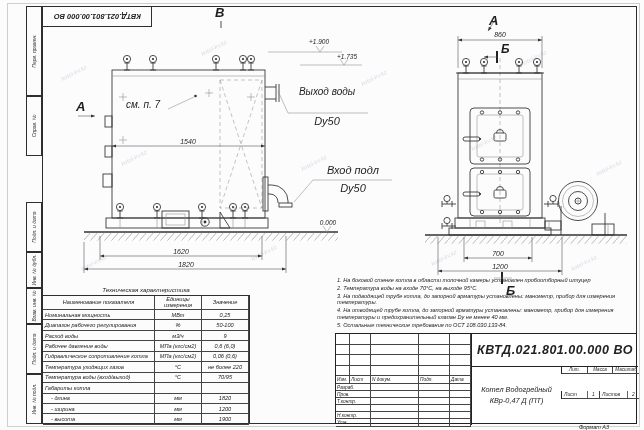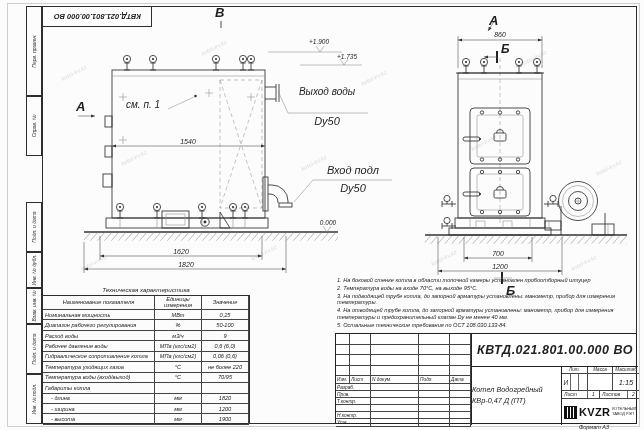--- a/index.html
+++ b/index.html
@@ -44,21 +44,21 @@
         grid-template-columns:14px 21px 48px 31px 21px;
         grid-template-rows:10.5px 10.5px 10.5px 10.5px 8px repeat(6,7.1px);
         font-size:4.8px;font-style:italic}
   .tb-left div{border-right:.6px solid #444;border-bottom:.6px solid #444;display:flex;
         align-items:center;padding-left:1px;overflow:hidden}
   .sp2{grid-column:span 2}
   .tb-desig{position:absolute;left:135px;top:0;width:167px;height:33px;border-left:1px solid #222;
         border-bottom:1px solid #222;display:flex;align-items:center;justify-content:center;
         font-size:12.5px;font-weight:bold;font-style:italic;letter-spacing:.5px}
   .tb-name{position:absolute;left:135px;top:33px;width:90px;height:58px;border-left:1px solid #222;
-        display:flex;flex-direction:column;align-items:flex-start;justify-content:center;
+        display:flex;flex-direction:column;align-items:center;justify-content:center;
         font-size:7.3px;font-style:italic;line-height:1.5;text-align:center}
   .tb-lith{position:absolute;left:225px;top:33px;width:77px;height:7px;border-left:1px solid #222;
         display:flex;font-size:4.6px;font-style:italic}
   .tb-lith span{border-right:.6px solid #444;border-bottom:.6px solid #444;flex:0 0 26px;
         display:flex;justify-content:center}
   .tb-lith span:nth-child(2){flex-basis:25px}
   .tb-lith span:last-child{flex-basis:26px;border-right:none}
   .tb-litv{position:absolute;left:225px;top:40px;width:77px;height:17px;border-left:1px solid #222;
         display:flex;font-style:italic}
   .tb-litv .lit3{flex:0 0 26px;display:flex;border-right:.6px solid #444;border-bottom:.6px solid #444}
@@ -287,21 +287,21 @@
 
   <div class="topbox">
     <span>КВТД.021.801.00.000 ВО</span>
   </div>
 
   <div class="lbl" style="left:215px;top:5px;font-size:13px;font-weight:bold">В</div>
   <div class="lbl" style="left:76px;top:99px;font-size:13px;font-weight:bold">А</div>
   <div class="lbl" style="left:489px;top:13px;font-size:13px;font-weight:bold">А</div>
   <div class="lbl" style="left:501px;top:42px;font-size:12px;font-weight:bold">Б</div>
   <div class="lbl" style="left:506px;top:283px;font-size:13px;font-weight:bold">Б</div>
-  <div class="lbl" style="left:126px;top:99px;font-size:10px">см. п. 1</div>
+  <div class="lbl" style="left:126px;top:99px;font-size:10px">см. п. 7</div>
 
   <div class="lbl c" style="left:284px;top:86px;width:86px;font-size:10px">Выход воды</div>
   <div class="lbl c" style="left:284px;top:115px;width:86px;font-size:11px">Dy50</div>
   <div class="lbl c" style="left:312px;top:164px;width:82px;font-size:11px">Вход подл</div>
   <div class="lbl c" style="left:312px;top:182px;width:82px;font-size:11px">Dy50</div>
 
   <div class="lbl c" style="left:298px;top:38px;width:42px;font-size:6.5px">+1.900</div>
   <div class="lbl c" style="left:326px;top:53px;width:42px;font-size:6.5px">+1.735</div>
   <div class="lbl c" style="left:308px;top:219px;width:40px;font-size:6.5px">0.000</div>
 
@@ -415,43 +415,26 @@
     <div class="tb-desig">КВТД.021.801.00.000  ВО</div>
     <div class="tb-name">
       <span>Котел Водогрейный</span>
       <span>КВр-0,47  Д  (ПТ)</span>
     </div>
     <div class="tb-lith">
       <span>Лит.</span>
       <span>Масса</span>
       <span>Масштаб</span>
     </div>
-    <div class="tb-litv">
-      <span class="lit3">
-          <i>И</i>
-          <i></i>
-          <i></i>
-        </span>
-      <span class="mass"></span>
-      <span class="scale">1:15</span>
-    </div>
     <div class="tb-sheet">
       <span class="half">
           <b>Лист</b>
           <u>1</u>
         </span>
       <span class="half">
           <b>Листов</b>
           <u>2</u>
         </span>
     </div>
-    <div class="tb-logo">
-      <span class="logo-mark"></span>
-      <span class="logo-word">KVZR</span>
-      <span class="logo-sub">
-        <span>КОТЕЛЬНЫЙ</span>
-        <span>ЗАВОД РЭП</span>
-      </span>
-    </div>
   </div>
 
   <div class="fmt">Формат  А3</div>
 </div>
 
 </body></html>

